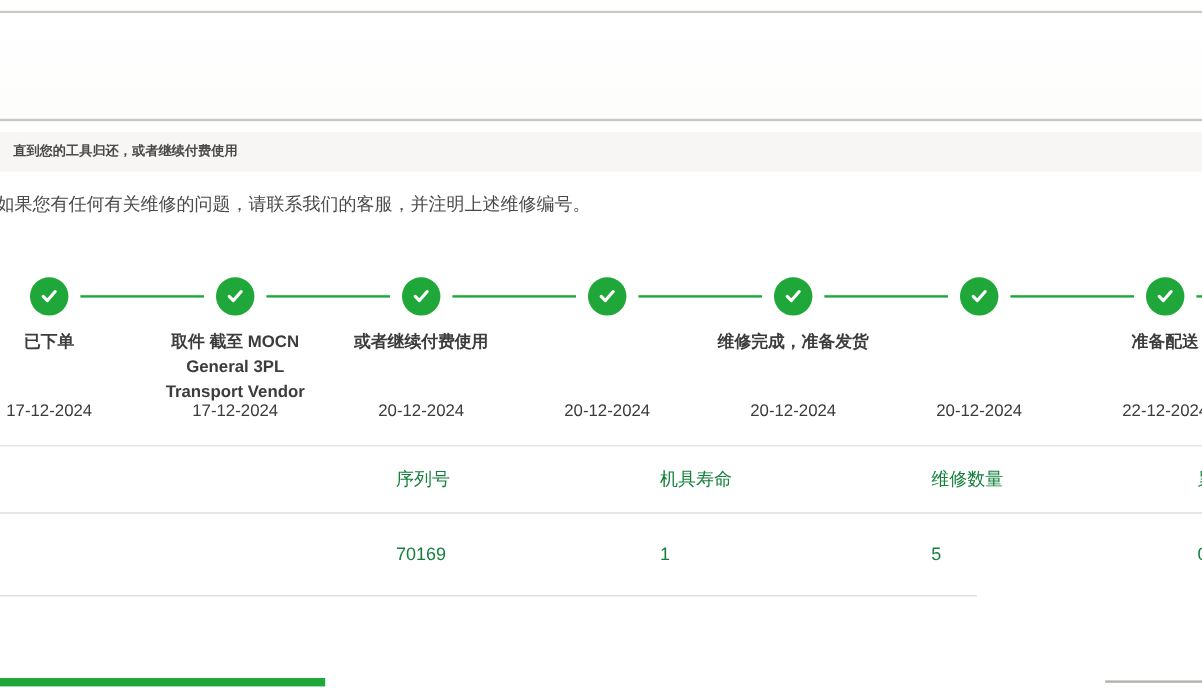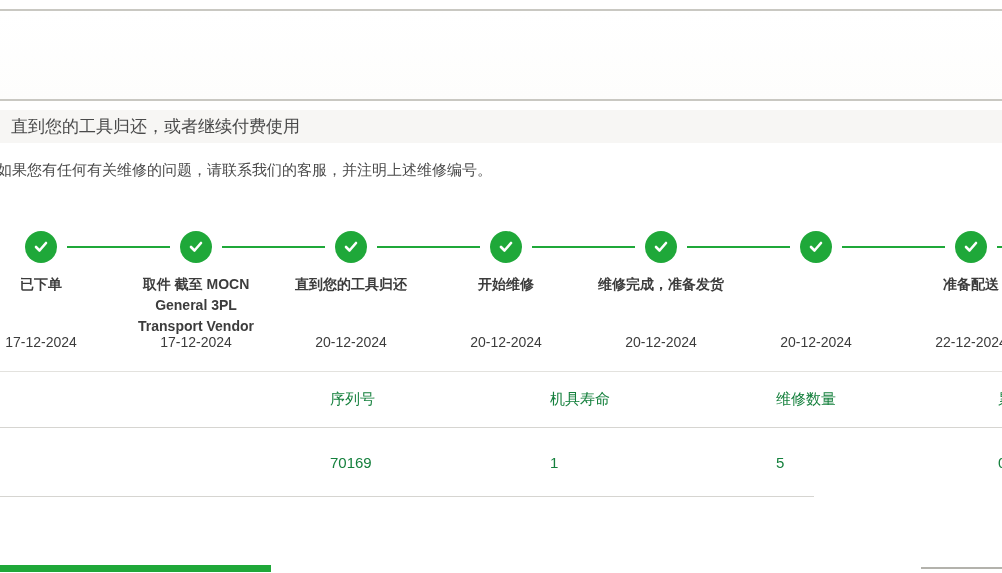--- a/index.html
+++ b/index.html
@@ -19,22 +19,23 @@
                background: linear-gradient(#ffffff, #fdfdfc); }
 
   .notice-band {
     position: absolute; left: 0; top: 110px; width: 1002px; height: 33px;
     background: #f7f6f4;
   }
   .notice-band .frag {
     position: absolute; left: -9px; top: 0; line-height: 33px; font-size: 15px; color: #4a4a4a;
   }
   .notice-band .txt {
-    position: absolute; left: 11px; top: 0; line-height: 33px; font-size: 17px; color: #4a4a4a;
+    position: absolute; left: 11px; top: 0; line-height: 33px; font-size: 11px; color: #4a4a4a;
     white-space: nowrap;
+    font-weight: bold;
   }
   .note-line2 {
     position: absolute; left: -3px; top: 161px; font-size: 15px; color: #4a4a4a; white-space: nowrap;
   }
 
   
   .timeline { position: absolute; left: 0; top: 0; width: 797px; height: 360px; }
   .t-step { position: absolute; top: 226px; width: 156px; height: 134px; text-align: center; }
   .t-circle {
     position: absolute; left: 50%; margin-left: -16px; top: 5px;
@@ -121,33 +122,32 @@
     </div>
 
     <div class="t-step" style="left:273px;">
       <div class="t-circle" style="background: rgb(31, 168, 57);">
         <span>
             <svg width="14" height="12" viewBox="0 0 14 12">
               <polyline points="2,6 5.5,9.5 12,2" fill="none" stroke="#ffffff" stroke-width="2.6" stroke-linecap="round" stroke-linejoin="round"></polyline>
             </svg>
           </span>
       </div>
-      <div class="t-title">直到您的工具归还</div>
+      <div class="t-title">或者继续付费使用</div>
       <div class="t-date">20-12-2024</div>
     </div>
 
     <div class="t-step" style="left:428px;">
       <div class="t-circle" style="background: rgb(31, 168, 57);">
         <span>
             <svg width="14" height="12" viewBox="0 0 14 12">
               <polyline points="2,6 5.5,9.5 12,2" fill="none" stroke="#ffffff" stroke-width="2.6" stroke-linecap="round" stroke-linejoin="round"></polyline>
             </svg>
           </span>
       </div>
-      <div class="t-title">开始维修</div>
       <div class="t-date">20-12-2024</div>
     </div>
 
     <div class="t-step" style="left:583px;">
       <div class="t-circle" style="background: rgb(31, 168, 57);">
         <span>
             <svg width="14" height="12" viewBox="0 0 14 12">
               <polyline points="2,6 5.5,9.5 12,2" fill="none" stroke="#ffffff" stroke-width="2.6" stroke-linecap="round" stroke-linejoin="round"></polyline>
             </svg>
           </span>

